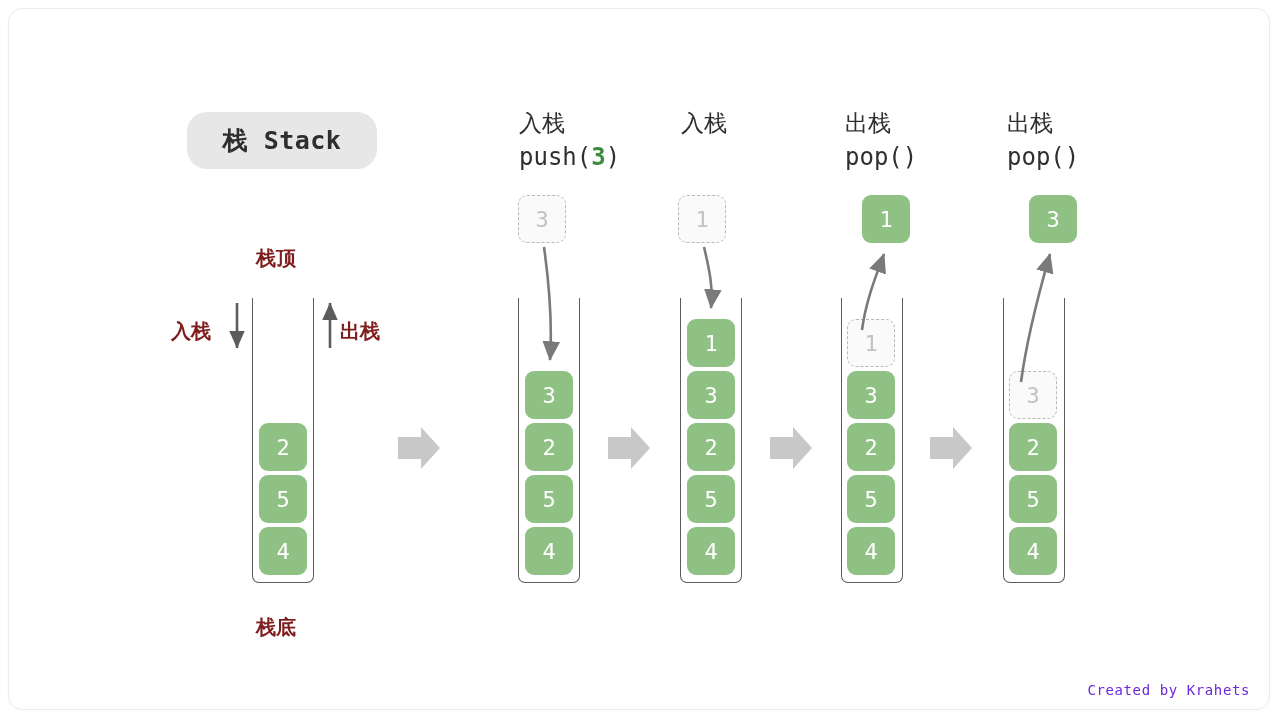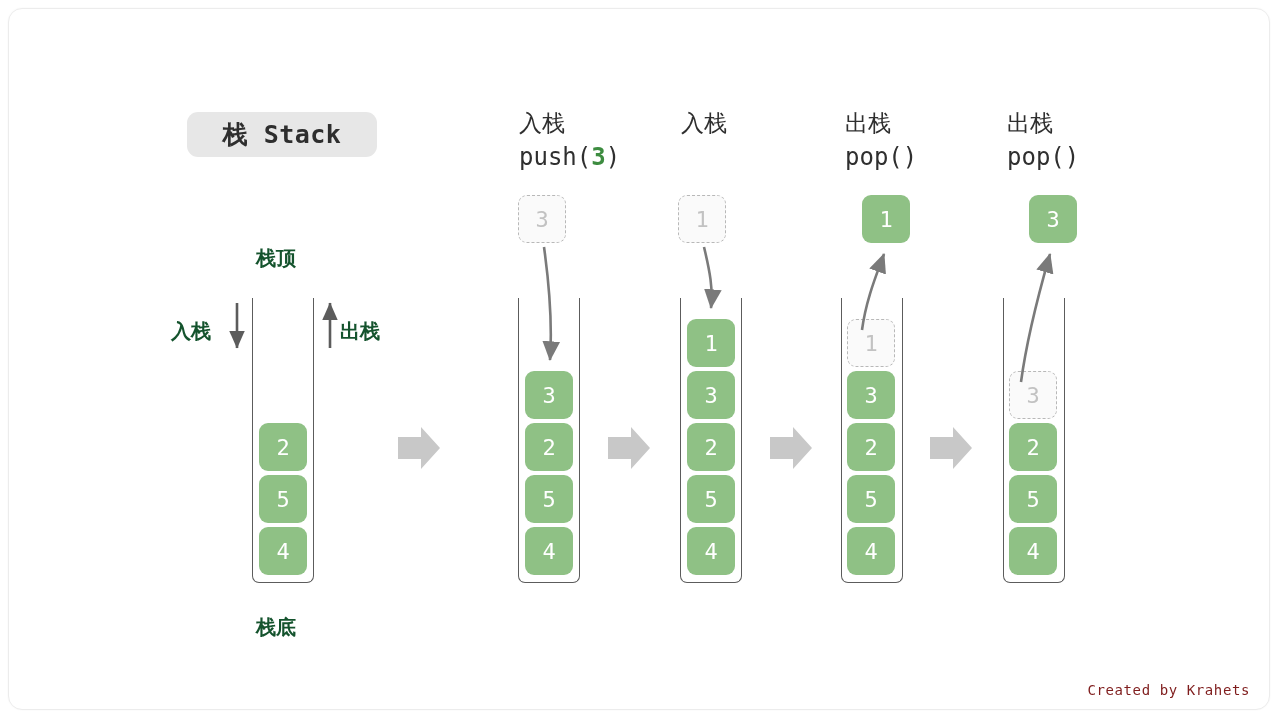--- a/index.html
+++ b/index.html
@@ -32,23 +32,23 @@
     box-sizing: border-box;
     box-shadow: 0 0 0 1px rgba(0,0,0,0.012);
   }
 
   
   .title-pill {
     position: absolute;
     left: 187px;
     top: 112px;
     width: 190px;
-    height: 45px;
+    height: 57px;
     background: #e7e7e7;
-    border-radius: 11px;
+    border-radius: 20px;
     display: flex;
     align-items: center;
     justify-content: center;
     font-family: "DejaVu Sans Mono", "Liberation Mono", monospace;
     font-size: 25px;
     font-weight: 700;
     color: #2e2e2e;
     letter-spacing: 0.5px;
   }
 
@@ -114,32 +114,32 @@
     color: #c2c2c2;
     border: 1.8px dashed #b8b8b8;
   }
 
   
   .lbl {
     position: absolute;
     font-family: "DejaVu Sans", "Liberation Sans", sans-serif;
     font-size: 20px;
     font-weight: 700;
-    color: #14532d;
+    color: #7f1d1d;
     white-space: nowrap;
   }
 
   
   .credit {
     position: absolute;
     right: 30px;
     bottom: 22px;
     font-family: "DejaVu Sans Mono", "Liberation Mono", monospace;
     font-size: 14px;
-    color: #7f1d1d;
+    color: #6d28d9;
     letter-spacing: 0.6px;
   }
 
   svg.overlay {
     position: absolute;
     left: 0;
     top: 0;
     width: 1280px;
     height: 720px;
     pointer-events: none;

